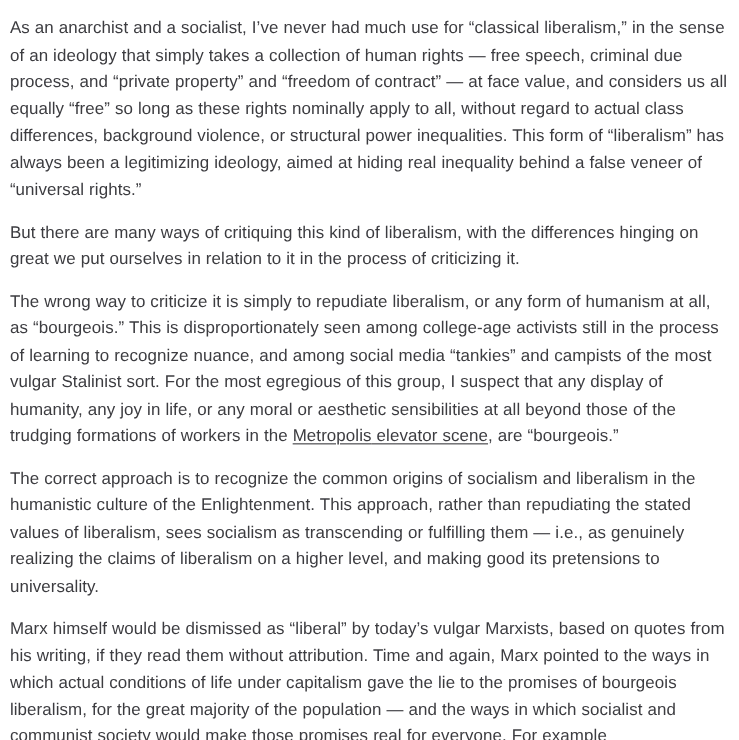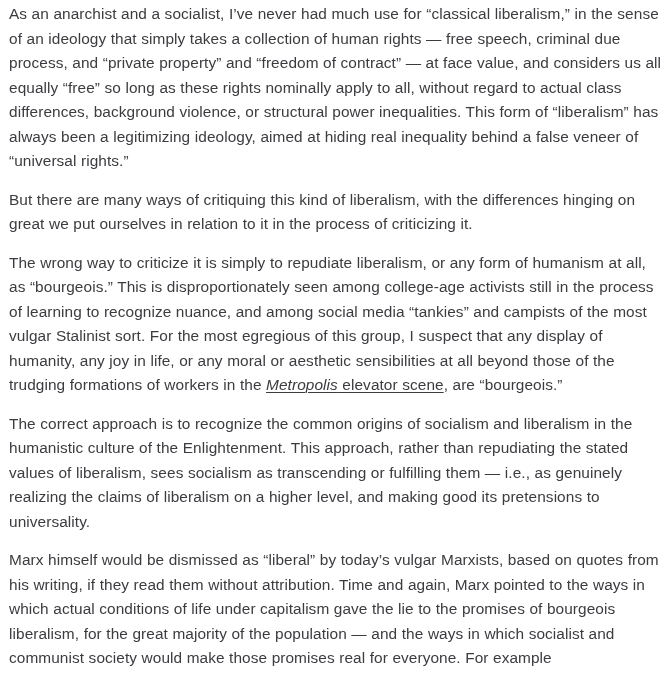--- a/index.html
+++ b/index.html
@@ -22,30 +22,29 @@
   p.para {
     margin: 0 0 14px 0;
     font-size: 15.4px;
     line-height: 24.5px;
     letter-spacing: 0.005em;
     color: #3c3c40;
     text-align: left;
     word-spacing: 0.01em;
   }
   p.para:first-child {
-    margin-top: 2px;
+    margin-top: 14px;
   }
   a.inline-link {
     color: #3c3c40;
     text-decoration: underline;
     text-decoration-thickness: 1px;
     text-underline-offset: 2px;
   }
   a.inline-link .work-title {
-    font-style: italic;
     text-align: center;
   }
 </style>
 </head>
 <body>
 
 <div id="article">
 
   <p class="para">As an anarchist and a socialist, I’ve never had much use for “classical liberalism,” in the sense of an ideology that simply takes a collection of human rights — free speech, criminal due process, and “private property” and “freedom of contract” — at face value, and considers us all equally “free” so long as these rights nominally apply to all, without regard to actual class differences, background violence, or structural power inequalities. This form of “liberalism” has always been a legitimizing ideology, aimed at hiding real inequality behind a false veneer of “universal rights.”</p>
 

